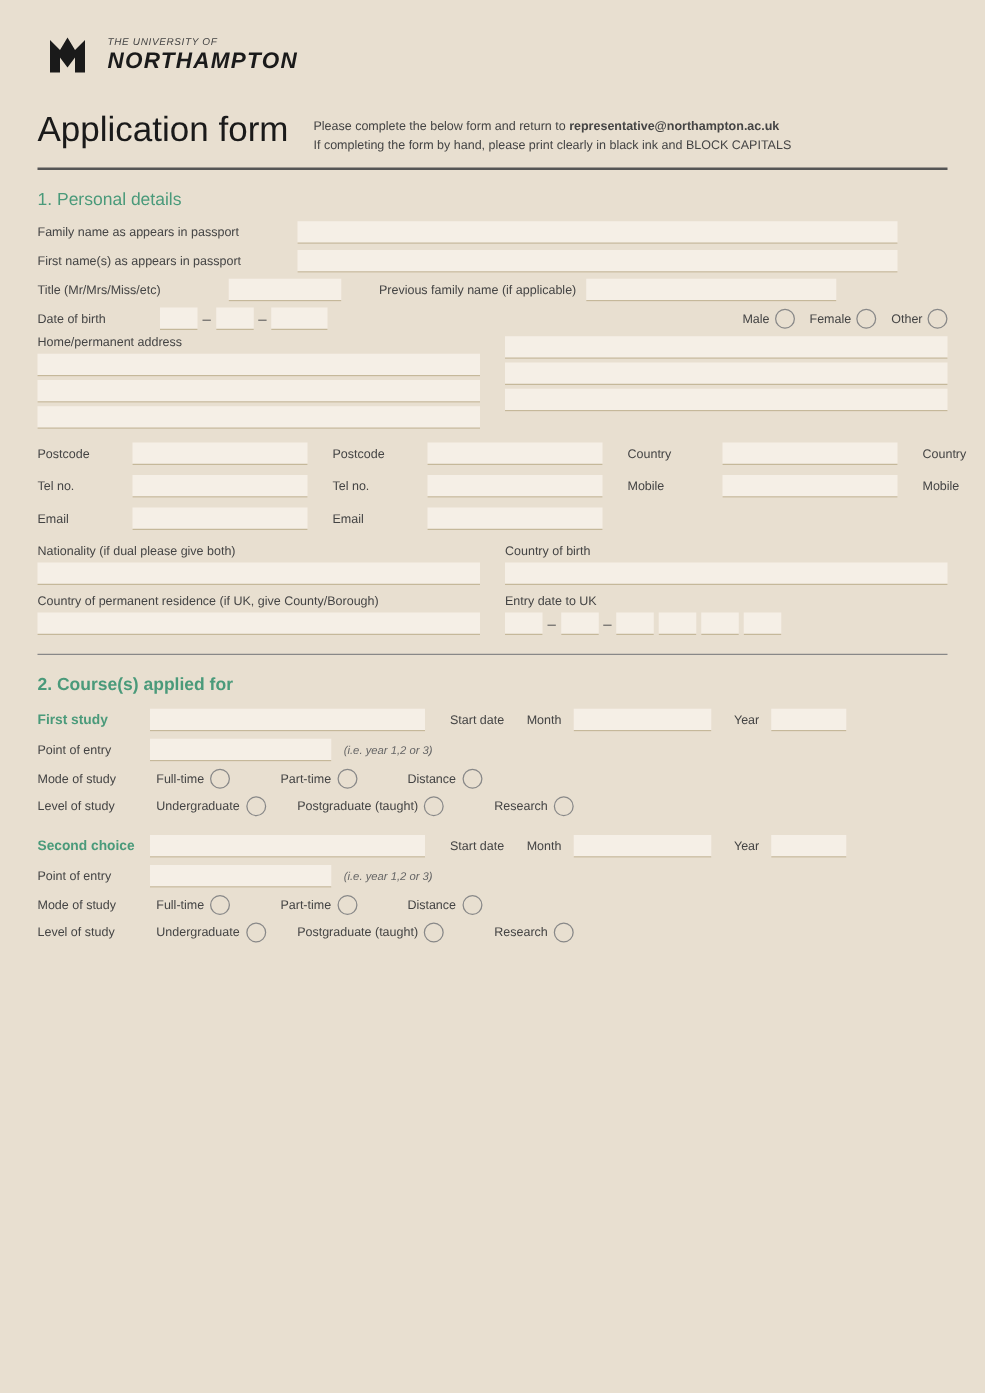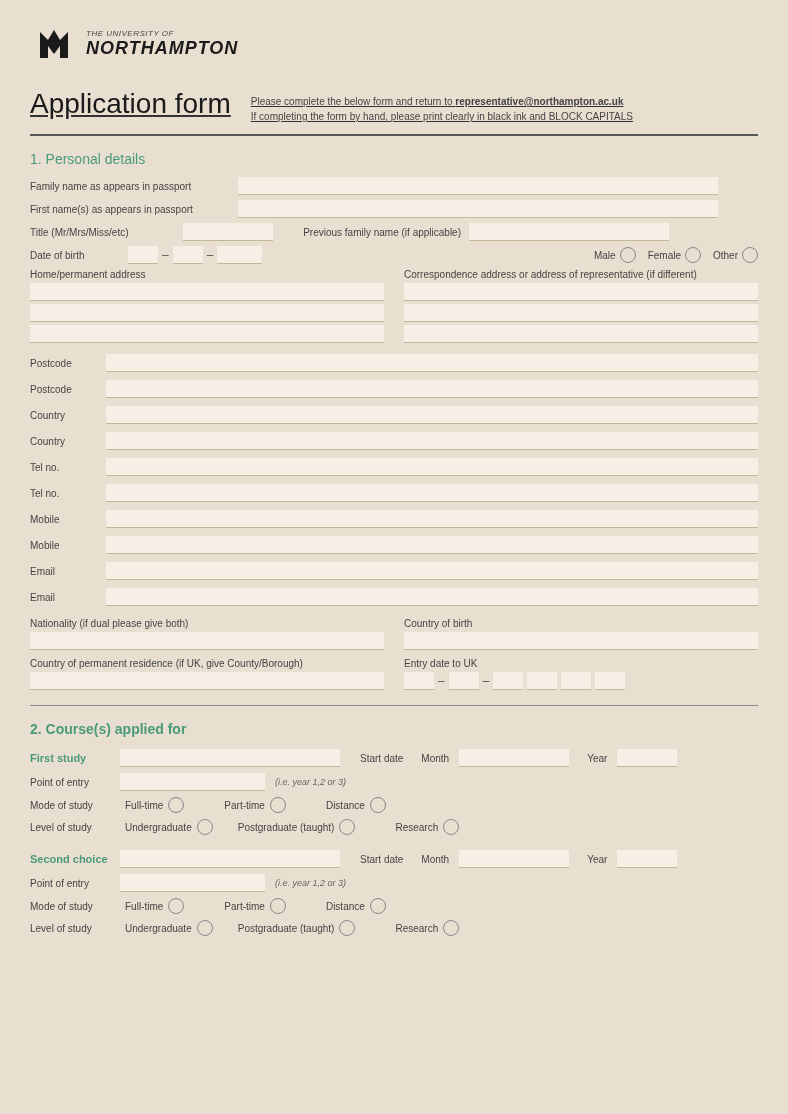--- a/index.html
+++ b/index.html
@@ -50,21 +50,20 @@
       letter-spacing: 1px;
     }
 
     .form-title-row {
       display: flex;
       align-items: flex-start;
       gap: 20px;
       margin-bottom: 10px;
       border-bottom: 2px solid #555;
       padding-bottom: 10px;
-      text-decoration: underline;
     }
 
     .form-title {
       font-size: 28px;
       color: #1a1a1a;
       font-weight: normal;
       white-space: nowrap;
     }
 
     .form-subtitle {
@@ -157,21 +156,21 @@
       width: 16px;
       height: 16px;
       border-radius: 50%;
       border: 1.5px solid #888;
       background: transparent;
       display: inline-block;
     }
 
     .fields-grid {
       display: grid;
-      grid-template-columns: 1fr;
+      grid-template-columns: 1fr 1fr 1fr 1fr;
       gap: 4px 20px;
     }
 
     .field-row {
       display: flex;
       align-items: center;
       gap: 6px;
       margin-bottom: 4px;
     }
 
@@ -371,21 +370,20 @@
 </div>
 
 <div class="address-block">
   <div class="address-col">
     <div class="col-label">Home/permanent address</div>
     <input class="address-input" type="text" style="">
     <input class="address-input" type="text" style="">
     <input class="address-input" type="text" style="">
   </div>
   <div class="address-col">
-    <div class="col-label">Correspondence address or address of representative (if different)</div>
     <input class="address-input" type="text" style="">
     <input class="address-input" type="text" style="">
     <input class="address-input" type="text" style="">
   </div>
 </div>
 
 <div class="fields-grid">
 
   <div class="field-row">
     <span class="field-label">Postcode</span>

